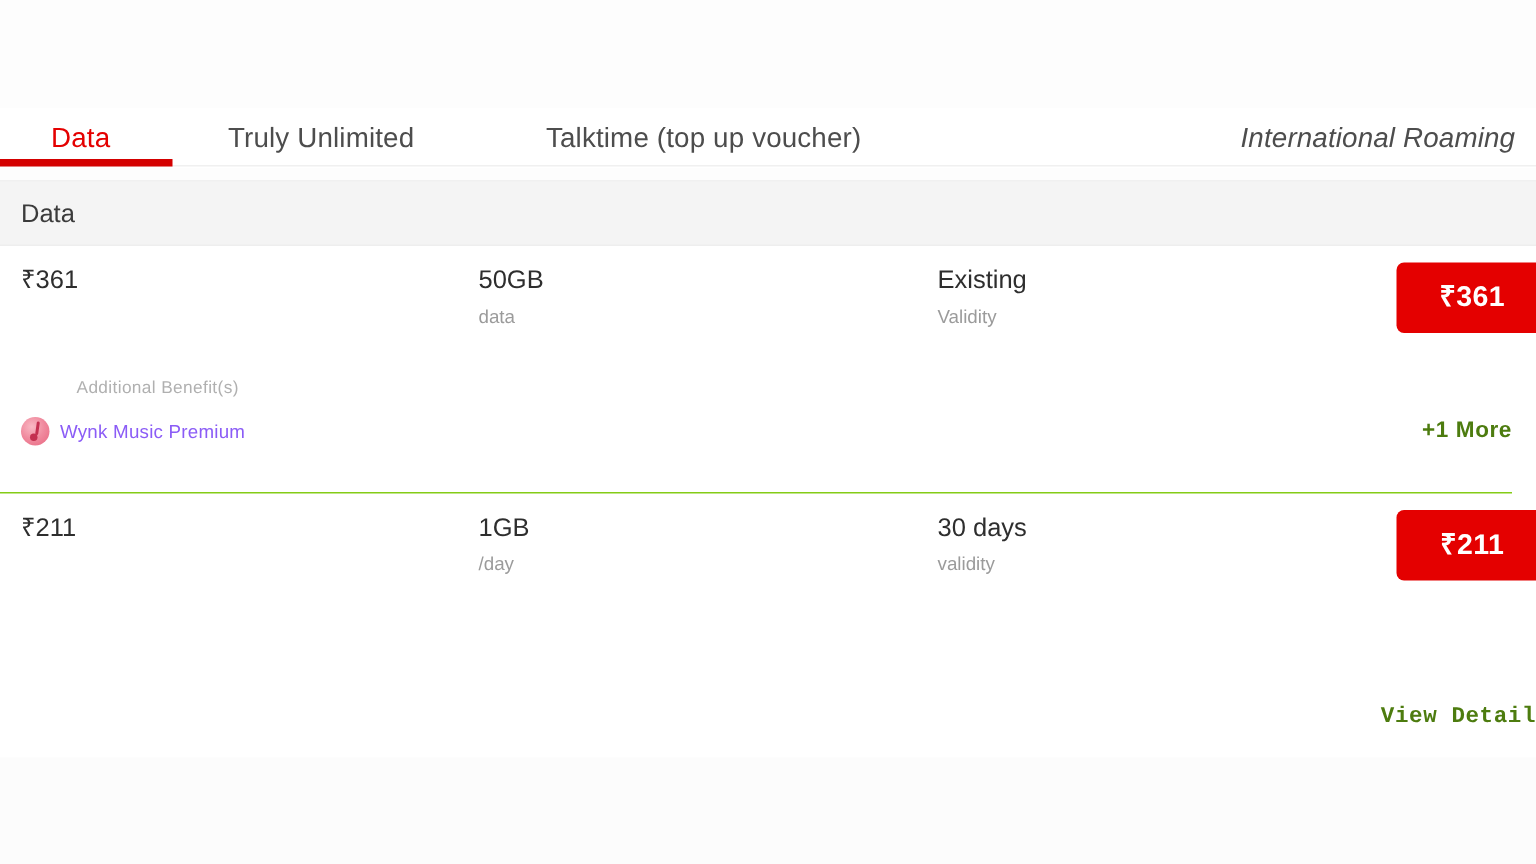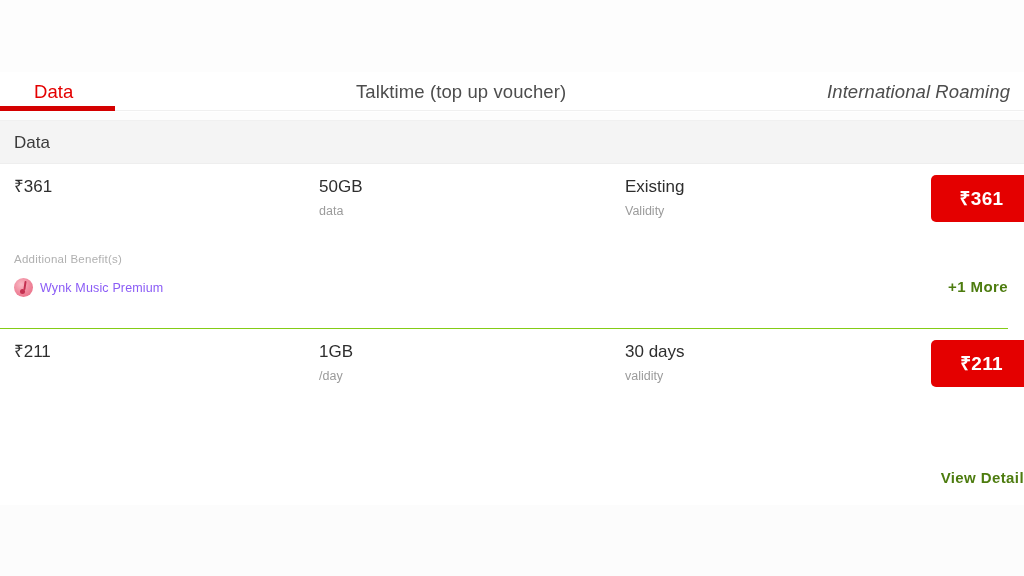--- a/index.html
+++ b/index.html
@@ -160,20 +160,21 @@
   .benefits {
     position: absolute;
     left: 14px;
     top: 88px;
   }
   .benefits-title {
     font-size: 11.5px;
     color: #b0b0b0;
     letter-spacing: 0.25px;
     line-height: 14px;
+    margin-left: 37px;
   }
   .benefit-item {
     display: flex;
     align-items: center;
     margin-top: 12px;
   }
   .benefit-icon {
     width: 19px;
     height: 19px;
     border-radius: 50%;
@@ -238,21 +239,22 @@
 </style>
 </head>
 <body>
 
 <div class="page">
 
   <div class="top-blank"></div>
 
   <div class="tabs">
     <div class="tab active" style="left:34px;">Data</div>
-    <div class="tab" style="left:356px;">Talktime (top up voucher)</div>
+    <div class="tab" style="left:152px;">Truly Unlimited</div>
+    <div class="tab" style="left:364px;">Talktime (top up voucher)</div>
     <div class="tab" style="left:827px;font-style:italic;">International Roaming</div>
   </div>
   <div class="tabs-baseline"></div>
   <div class="tab-underline"></div>
 
   <div class="section-head">
     <div class="section-head-label">Data</div>
   </div>
 
   <div class="plans">
@@ -298,17 +300,17 @@
       <div class="cell cell-valid">
         <div class="cell-main">30 days</div>
         <div class="cell-sub">validity</div>
       </div>
 
       <button class="cta">₹211</button>
     </div>
 
   </div>
 
-  <div class="row-link detail" style="top:469px;">View Detail</div>
+  <div class="row-link detail" style="top:469px;font-family:Liberation Mono, monospace;">View Detail</div>
 
   <div class="bottom-blank"></div>
 
 </div>
 
 </body></html>

